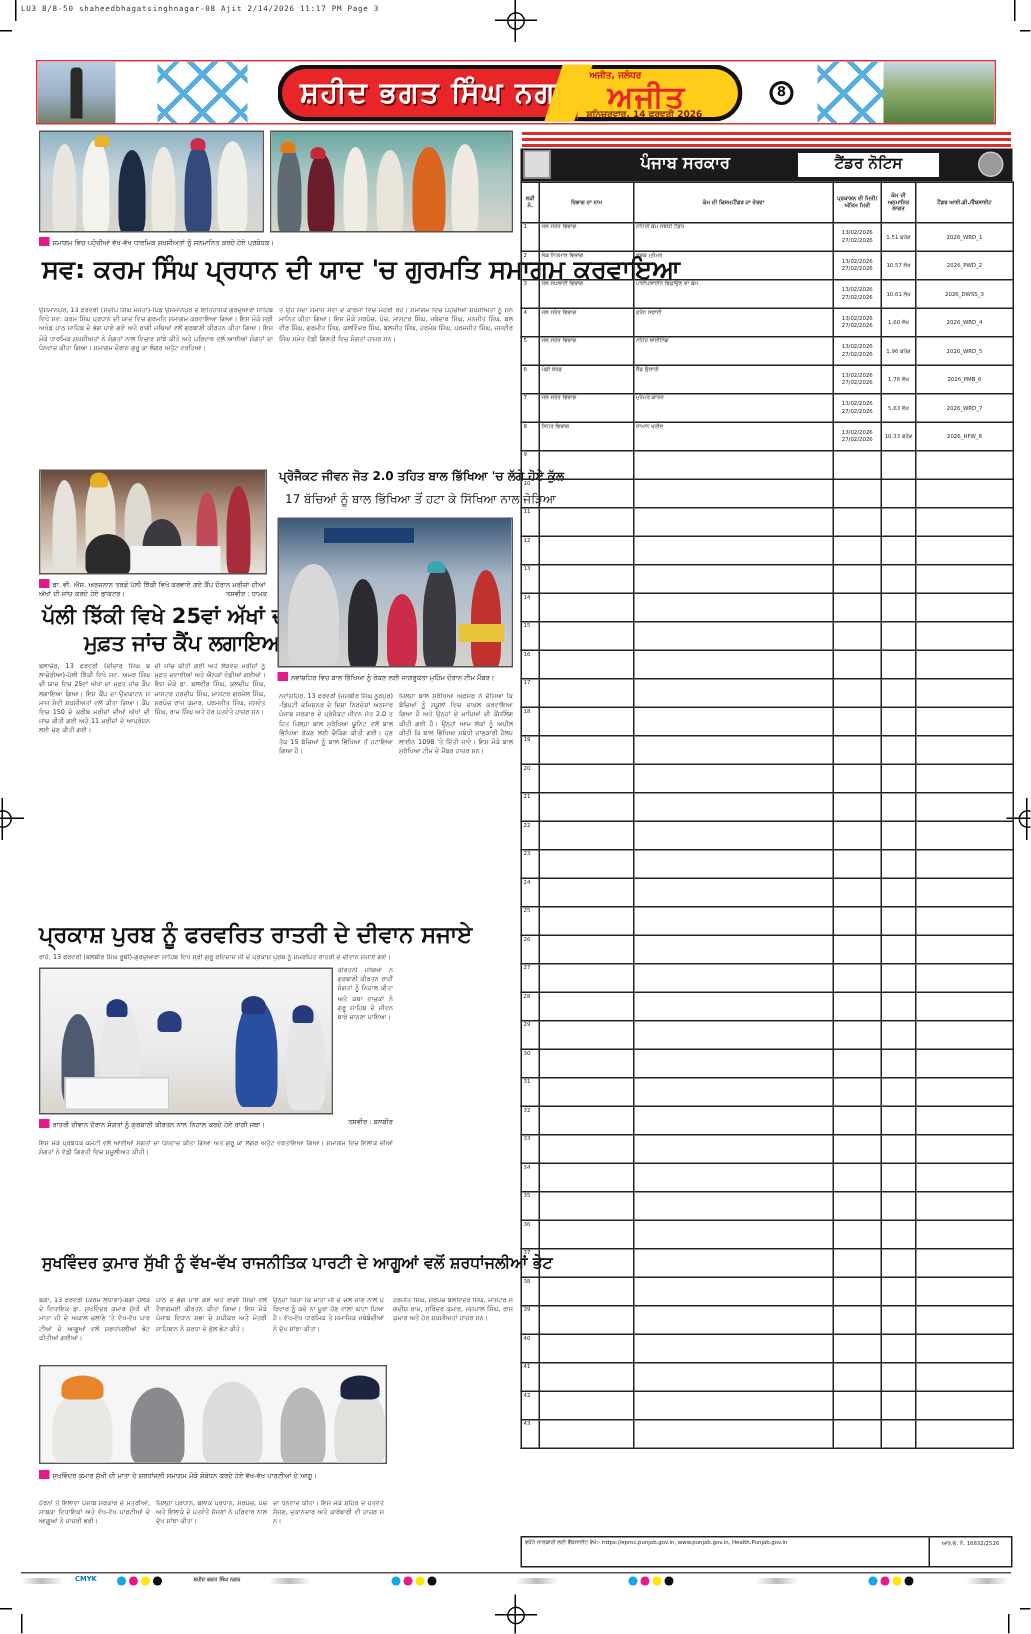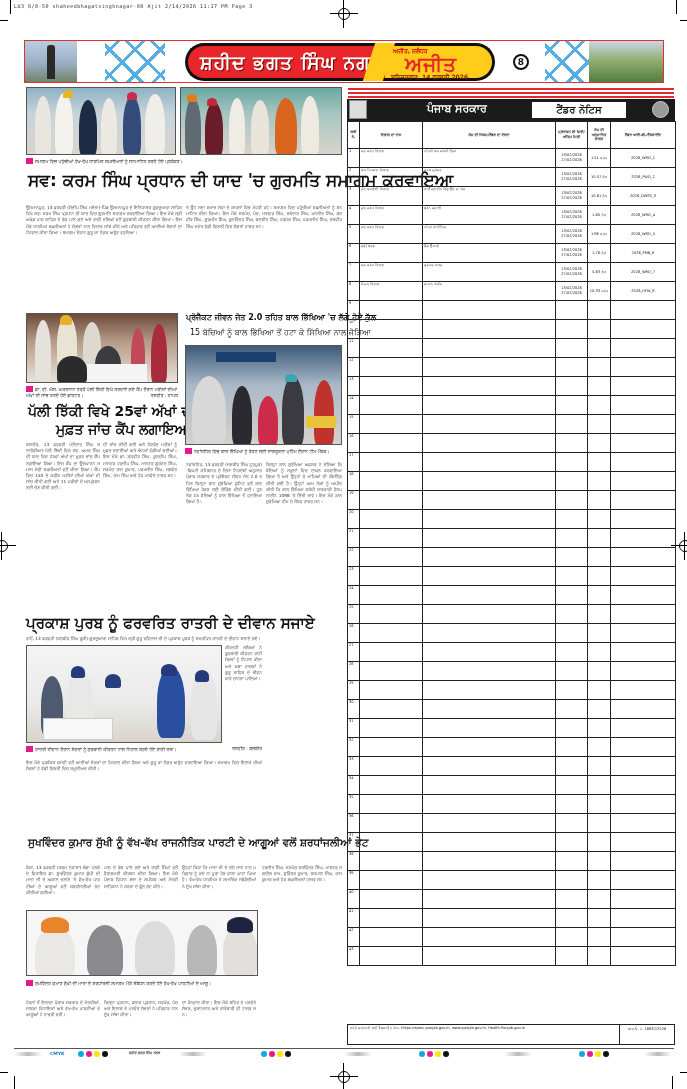--- a/index.html
+++ b/index.html
@@ -148,21 +148,21 @@
 <div class="caption" style="left:26px;top:386px;width:152px">
   <span class="mark"></span><span>ਡਾ. ਵੀ. ਐਸ. ਅਰਜਨਾਨ ਤਰਫ਼ੋਂ ਪੱਲੀ ਝਿੱਕੀ ਵਿਖੇ ਕਰਵਾਏ ਗਏ ਕੈਂਪ ਦੌਰਾਨ ਮਰੀਜ਼ਾਂ ਦੀਆਂ ਅੱਖਾਂ ਦੀ ਜਾਂਚ ਕਰਦੇ ਹੋਏ ਡਾਕਟਰ।</span>
   <span style="float:right">ਤਸਵੀਰ : ਧਾਮਕ</span>
 </div>
 <div class="headline" style="left:28px;top:403px;font-size:14px">ਪੱਲੀ ਝਿੱਕੀ ਵਿਖੇ 25ਵਾਂ ਅੱਖਾਂ ਦਾ</div>
 <div class="headline" style="left:56px;top:421px;font-size:14px">ਮੁਫ਼ਤ ਜਾਂਚ ਕੈਂਪ ਲਗਾਇਆ</div>
 <div class="body-col" style="left:26px;top:442px;width:74px;height:168px">ਬਲਾਚੌਰ, 13 ਫਰਵਰੀ (ਦੀਦਾਰ ਸਿੰਘ ਬਲਾਚੌਰੀਆ)-ਪੱਲੀ ਝਿੱਕੀ ਵਿਖੇ ਸਵ. ਅਮਰ ਸਿੰਘ ਦੀ ਯਾਦ ਵਿਚ 25ਵਾਂ ਅੱਖਾਂ ਦਾ ਮੁਫ਼ਤ ਜਾਂਚ ਕੈਂਪ ਲਗਾਇਆ ਗਿਆ। ਇਸ ਕੈਂਪ ਦਾ ਉਦਘਾਟਨ ਸਮਾਜ ਸੇਵੀ ਸ਼ਖ਼ਸੀਅਤਾਂ ਵਲੋਂ ਕੀਤਾ ਗਿਆ। ਕੈਂਪ ਵਿਚ 150 ਦੇ ਕਰੀਬ ਮਰੀਜ਼ਾਂ ਦੀਆਂ ਅੱਖਾਂ ਦੀ ਜਾਂਚ ਕੀਤੀ ਗਈ ਅਤੇ 11 ਮਰੀਜ਼ਾਂ ਦੇ ਆਪ੍ਰੇਸ਼ਨ ਲਈ ਚੋਣ ਕੀਤੀ ਗਈ।</div>
 <div class="body-col" style="left:103px;top:442px;width:74px;height:168px">ਦੀ ਜਾਂਚ ਕੀਤੀ ਗਈ ਅਤੇ ਲੋੜਵੰਦ ਮਰੀਜ਼ਾਂ ਨੂੰ ਮੁਫ਼ਤ ਦਵਾਈਆਂ ਅਤੇ ਐਨਕਾਂ ਵੰਡੀਆਂ ਗਈਆਂ। ਇਸ ਮੌਕੇ ਡਾ. ਬਲਵੀਰ ਸਿੰਘ, ਕੁਲਦੀਪ ਸਿੰਘ, ਮਾਸਟਰ ਹਰਦੀਪ ਸਿੰਘ, ਮਾਸਟਰ ਗੁਰਮੇਲ ਸਿੰਘ, ਸਰਪੰਚ ਰਾਜ ਕੁਮਾਰ, ਪਰਮਜੀਤ ਸਿੰਘ, ਜਸਵੰਤ ਸਿੰਘ, ਰਾਮ ਸਿੰਘ ਅਤੇ ਹੋਰ ਪਤਵੰਤੇ ਹਾਜ਼ਰ ਸਨ।</div>
 
 <div class="headline" style="left:186px;top:313px;font-size:8px;font-weight:bold">ਪ੍ਰੋਜੈਕਟ ਜੀਵਨ ਜੋਤ 2.0 ਤਹਿਤ ਬਾਲ ਭਿੱਖਿਆ 'ਚ ਲੱਗੇ ਹੋਏ ਕੁੱਲ</div>
-<div class="headline" style="left:190px;top:328px;font-size:8px;font-weight:normal">15 ਬੱਚਿਆਂ ਨੂੰ ਬਾਲ ਭਿੱਖਿਆ ਤੋਂ ਹਟਾ ਕੇ ਸਿੱਖਿਆ ਨਾਲ ਜੋੜਿਆ</div>
+<div class="headline" style="left:190px;top:328px;font-size:8px;font-weight:normal">17 ਬੱਚਿਆਂ ਨੂੰ ਬਾਲ ਭਿੱਖਿਆ ਤੋਂ ਹਟਾ ਕੇ ਸਿੱਖਿਆ ਨਾਲ ਜੋੜਿਆ</div>
 <div class="photo" style="left:185px;top:345px;width:157px;height:100px">
   <div class="bg" style="background:linear-gradient(180deg,#3d5a7a 0%,#aab9c8 40%,#d6d2cc 100%)"></div>
   <div style="position:absolute;left:30px;top:6px;width:60px;height:10px;background:#1a3f70"></div>
   <div class="fig" style="left:6px;top:30px;width:34px;height:70px;background:#d8d8d8"></div>
   <div class="fig" style="left:46px;top:40px;width:20px;height:60px;background:#2a2a30"></div>
   <div class="fig" style="left:72px;top:50px;width:20px;height:50px;background:#cc2b4a"></div>
   <div class="fig" style="left:96px;top:30px;width:22px;height:70px;background:#3a3a40"></div>
   <div class="fig" style="left:99px;top:28px;width:12px;height:8px;background:#3aa6b0"></div>
   <div class="fig" style="left:128px;top:34px;width:20px;height:66px;background:#c0322e"></div>
   <div style="position:absolute;left:120px;top:70px;width:30px;height:12px;background:#e8c43a"></div>

